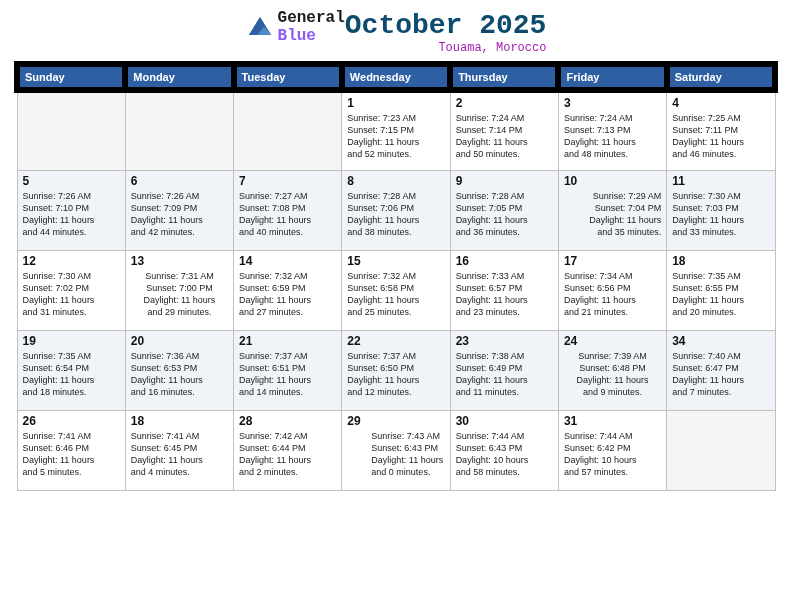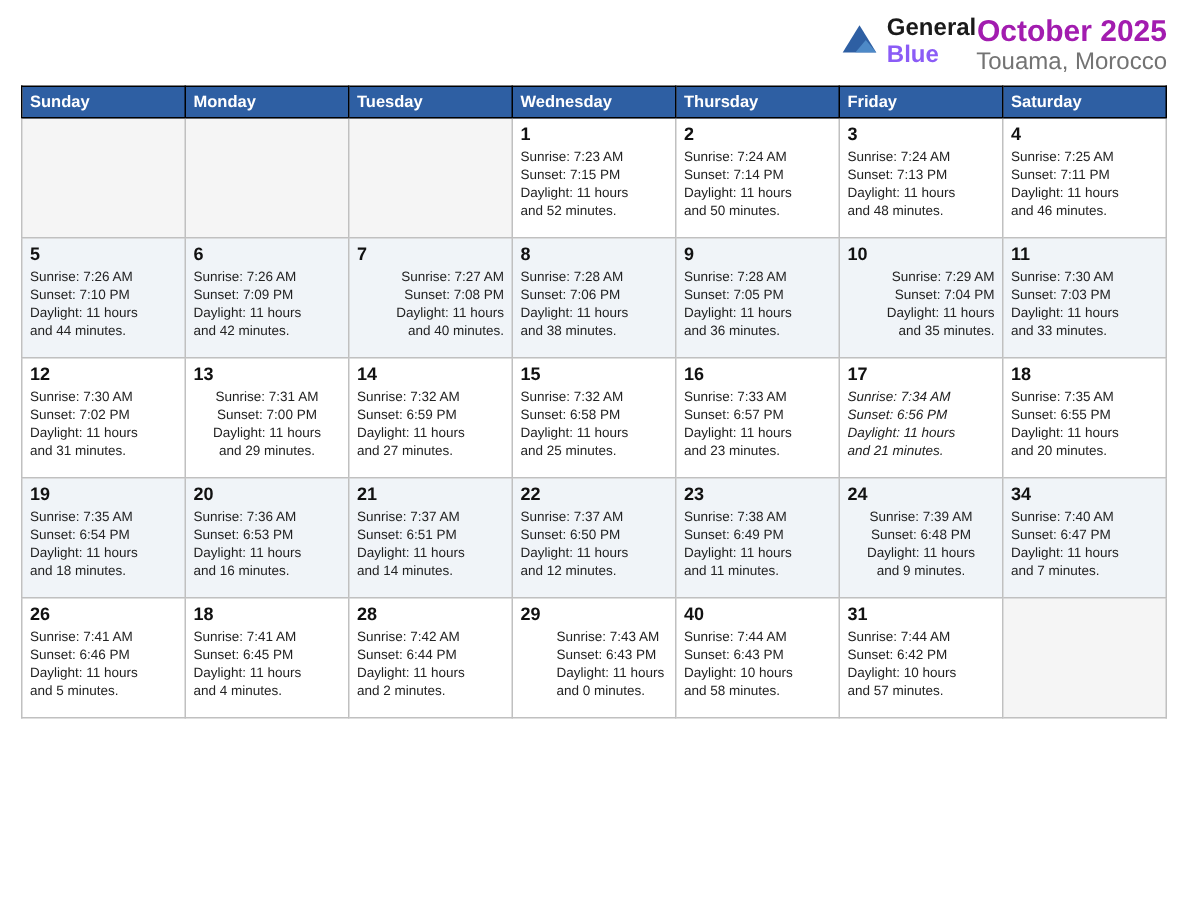--- a/index.html
+++ b/index.html
@@ -11,58 +11,59 @@
       overflow: hidden;
     }
     .page {
       width: 792px;
       height: 612px;
       background: #fff;
       padding: 10px 14px 10px 14px;
     }
     .header {
       display: flex;
-      justify-content: flex-end;
+      justify-content: center;
       align-items: flex-start;
       margin-bottom: 6px;
+      font-family: Liberation Mono, monospace;
     }
     .logo {
       display: flex;
       align-items: center;
       gap: 4px;
     }
     .logo-icon {
       width: 28px;
       height: 28px;
     }
     .title-block {
       text-align: right;
     }
     .month-title {
-      font-size: 20px;
+      font-size: 28px;
       font-weight: bold;
+      color: #0c4a6e;
+    }
+    .subtitle {
+      font-size: 12px;
       color: #a21caf;
-    }
-    .subtitle {
-      font-size: 16px;
-      color: #737373;
     }
     .calendar-table {
       width: 100%;
       border-collapse: collapse;
       table-layout: fixed;
     }
     .calendar-table th {
       background: #2e5fa3;
       color: #fff;
       font-size: 11px;
       font-weight: bold;
       text-align: left;
       padding: 4px 5px;
-      border: 1px solid #000000;
+      border: 6px solid #000000;
     }
     .calendar-table td {
       border: 1px solid #c0c0c0;
       vertical-align: top;
       padding: 3px 5px;
       font-size: 9.5px;
       color: #222;
       height: 80px;
       background: #fff;
     }
@@ -161,21 +162,21 @@
           </td>
           <td>
             <div class="day-number">6</div>
             <div class="day-info" style="white-space: pre-line;">Sunrise: 7:26 AM
 Sunset: 7:09 PM
 Daylight: 11 hours
 and 42 minutes.</div>
           </td>
           <td>
             <div class="day-number">7</div>
-            <div class="day-info" style="white-space: pre-line; text-align: right;">Sunrise: 7:27 AM
+            <div class="day-info" style="white-space: pre-line;">Sunrise: 7:27 AM
 Sunset: 7:08 PM
 Daylight: 11 hours
 and 40 minutes.</div>
           </td>
           <td>
             <div class="day-number">8</div>
             <div class="day-info" style="white-space: pre-line;">Sunrise: 7:28 AM
 Sunset: 7:06 PM
 Daylight: 11 hours
 and 38 minutes.</div>
@@ -233,21 +234,21 @@
           </td>
           <td>
             <div class="day-number">16</div>
             <div class="day-info" style="white-space: pre-line;">Sunrise: 7:33 AM
 Sunset: 6:57 PM
 Daylight: 11 hours
 and 23 minutes.</div>
           </td>
           <td>
             <div class="day-number">17</div>
-            <div class="day-info" style="white-space: pre-line; font-style: italic;">Sunrise: 7:34 AM
+            <div class="day-info" style="white-space: pre-line;">Sunrise: 7:34 AM
 Sunset: 6:56 PM
 Daylight: 11 hours
 and 21 minutes.</div>
           </td>
           <td>
             <div class="day-number">18</div>
             <div class="day-info" style="white-space: pre-line;">Sunrise: 7:35 AM
 Sunset: 6:55 PM
 Daylight: 11 hours
 and 20 minutes.</div>
@@ -327,21 +328,21 @@
 and 2 minutes.</div>
           </td>
           <td>
             <div class="day-number">29</div>
             <div class="day-info" style="white-space: pre-line; margin-left: 24px;">Sunrise: 7:43 AM
 Sunset: 6:43 PM
 Daylight: 11 hours
 and 0 minutes.</div>
           </td>
           <td>
-            <div class="day-number">40</div>
+            <div class="day-number">30</div>
             <div class="day-info" style="white-space: pre-line;">Sunrise: 7:44 AM
 Sunset: 6:43 PM
 Daylight: 10 hours
 and 58 minutes.</div>
           </td>
           <td>
             <div class="day-number">31</div>
             <div class="day-info" style="white-space: pre-line;">Sunrise: 7:44 AM
 Sunset: 6:42 PM
 Daylight: 10 hours

